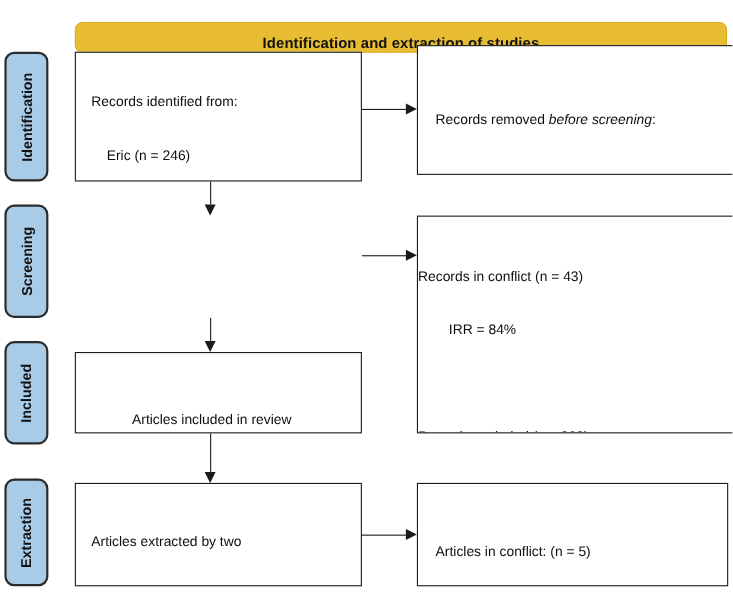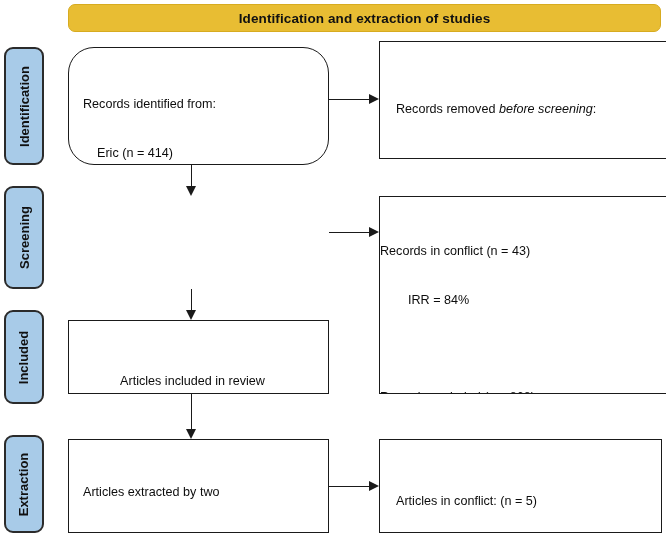--- a/index.html
+++ b/index.html
@@ -15,28 +15,28 @@
     width: 666px;
     height: 543px;
     background: #ffffff;
     overflow: hidden;
   }
 
   
   .banner {
     position: absolute;
     left: 68px;
-    top: 4px;
+    top: 20px;
     width: 593px;
     height: 28px;
     background: #e8bd33;
     border: 1.5px solid #d7ab20;
     border-radius: 7px;
     display: flex;
-    align-items: center;
+    align-items: flex-end;
     justify-content: center;
     box-sizing: border-box;
   }
   .banner-text {
     font-size: 13.5px;
     font-weight: bold;
     color: #111111;
     letter-spacing: 0.1px;
   }
 
@@ -119,24 +119,24 @@
   <div class="stage" style="top:186px; height:103px;">
     <span class="stage-text">Screening</span>
   </div>
   <div class="stage" style="top:310px; height:94px;">
     <span class="stage-text">Included</span>
   </div>
   <div class="stage" style="top:435px; height:98px;">
     <span class="stage-text">Extraction</span>
   </div>
 
-  <div class="pbox" style="left:68px; top:47px; width:261px; height:118px; padding:16px 0 0 14px;border-radius:26px;">
+  <div class="pbox" style="left:68px; top:47px; width:261px; height:118px; padding:4px 0 0 14px;">
     <div class="pbox-inner">
       <div>Records identified from:</div>
-      <div>    Eric (n = 414)</div>
+      <div>    Eric (n = 246)</div>
       
       
     </div>
   </div>
 
   <div class="pbox" style="left:379px; top:41px; width:295px; height:118px; padding:27px 0 0 16px;">
     <div class="pbox-inner">
       <div><span>Records removed </span><span class="ital">before screening</span><span>:</span></div>
     </div>
   </div>

